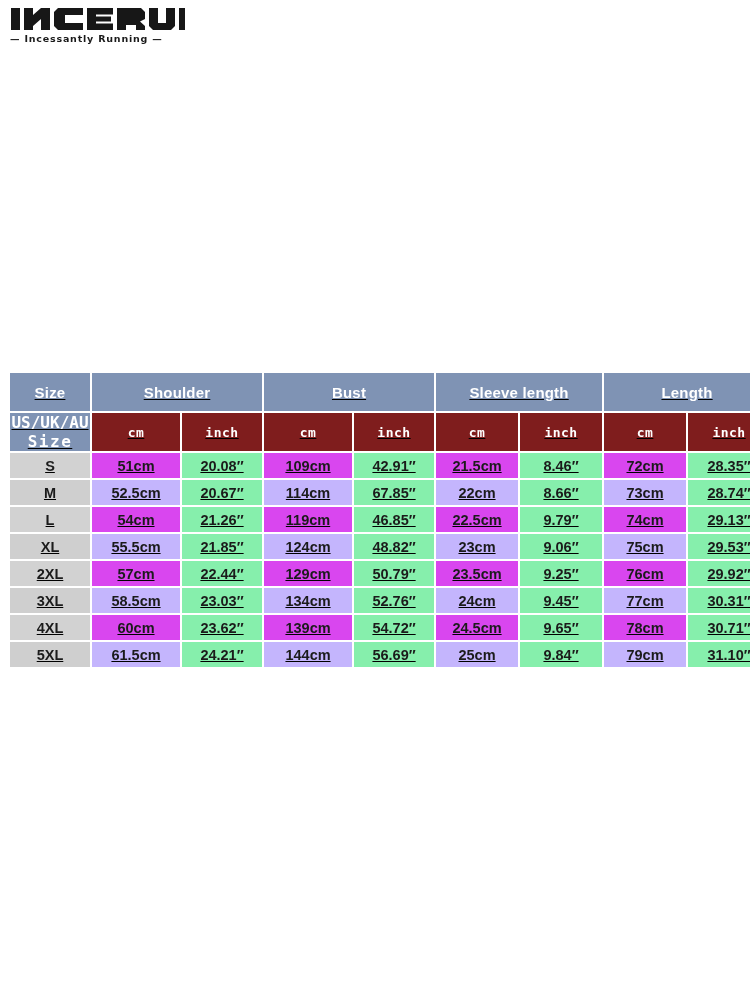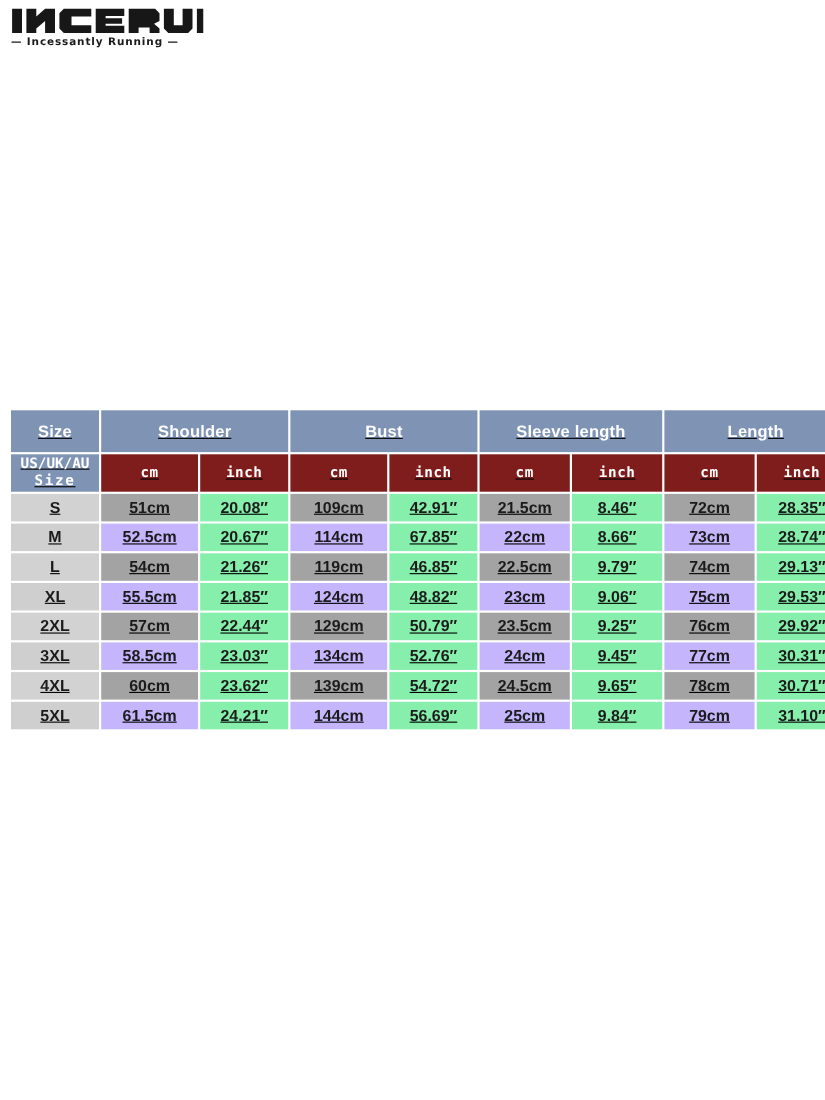--- a/index.html
+++ b/index.html
@@ -80,39 +80,39 @@
     font-family: "DejaVu Sans Mono", monospace;
     font-size: 13px;
     font-weight: 700;
     height: 34px;
     letter-spacing: 0.5px;
   }
   th.hdr-size-stub {
     background: #7f93b4;
     color: #ffffff;
     font-family: "DejaVu Sans Mono", monospace;
-    font-size: 13px;
+    font-size: 16px;
     font-weight: 700;
     line-height: 1.2;
     height: 34px;
     letter-spacing: 0px;
   }
   th.hdr-size-stub .stub-l1 { display: block; }
   th.hdr-size-stub .stub-l2 { display: block; letter-spacing: 1.5px; }
 
   
   td.cell {
     height: 25px;
     font-size: 14.5px;
     font-weight: 700;
     color: #1b1b1b;
     font-family: "Liberation Sans", sans-serif;
   }
   td.cell-size   { background: #d2d2d2; }
-  td.cell-cm     { background: #a3a3a3; }
+  td.cell-cm     { background: #d946ef; }
   td.cell-inch-a { background: #86efac; }
   td.cell-inch-b { background: #86efac; }
 
   tr.row-alt td.cell-size { background: #cfcfcf; }
   tr.row-alt td.cell-cm   { background: #c4b5fd; margin-top: 12px; }
 
   
   col.c-size  { width: 80px; }
   col.c-cm    { width: 88px; }
   col.c-inch  { width: 80px; }

